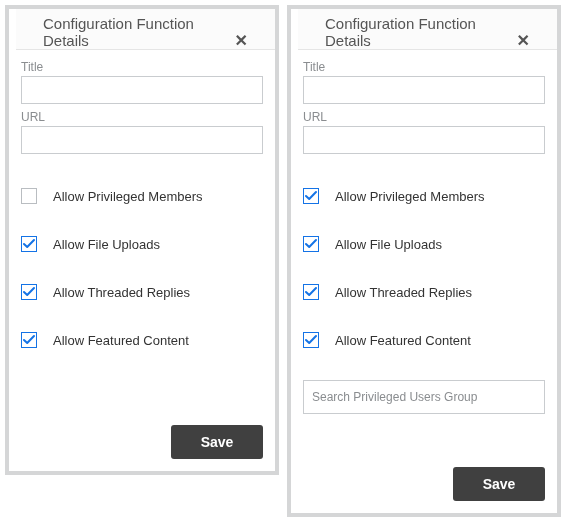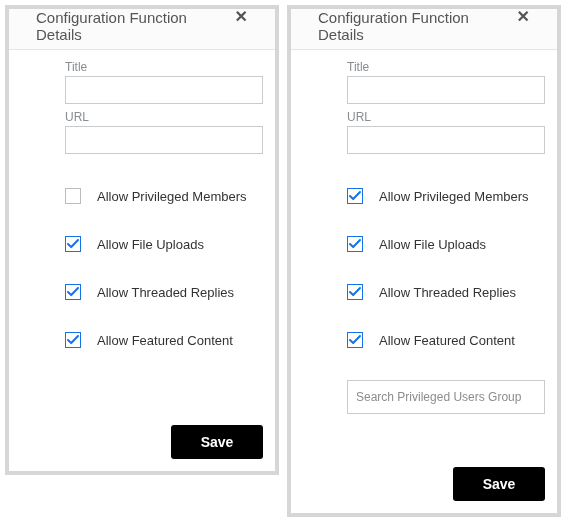--- a/index.html
+++ b/index.html
@@ -15,41 +15,41 @@
   .panel {
     width: 274px;
     border: 4px solid #d5d6d7;
     background: #fff;
     box-sizing: border-box;
   }
   .panel.left  { height: 470px; }
   .panel.right { height: 512px; }
   .panel-header {
     display: flex;
-    align-items: flex-start;
+    align-items: flex-end;
     justify-content: space-between;
     padding: 0 27px;
     height: 40px;
     border-bottom: 1px solid #e5e5e5;
     background: #fbfbfb;
+    margin-left: 7px;
   }
   .panel-title {
     font-size: 15px;
     color: #555;
   }
   .close-icon {
     font-size: 16px;
     color: #555;
     cursor: pointer;
     font-weight: bold;
     line-height: 1;
   }
   .panel-body {
     padding: 10px 12px 0 12px;
-    margin-left: 44px;
   }
   .field-label {
     font-size: 12px;
     color: #8a8d90;
     margin-top: 0px;
     margin-bottom: 2px;
   }
   .text-input {
     width: 100%;
     height: 28px;
@@ -100,21 +100,21 @@
   .search-input::placeholder { color: #8a8d90; }
   .panel-footer {
     display: flex;
     justify-content: flex-end;
     padding: 12px;
     position: absolute;
   }
   .panel { position: relative; }
   .panel-footer { position: absolute; bottom: 0; right: 0; }
   .save-btn {
-    background: #000000;
+    background: #404040;
     color: #fff;
     border: none;
     font-size: 14px;
     font-weight: bold;
     height: 34px;
     width: 92px;
     border-radius: 3px;
     cursor: pointer;
   }
 </style>

